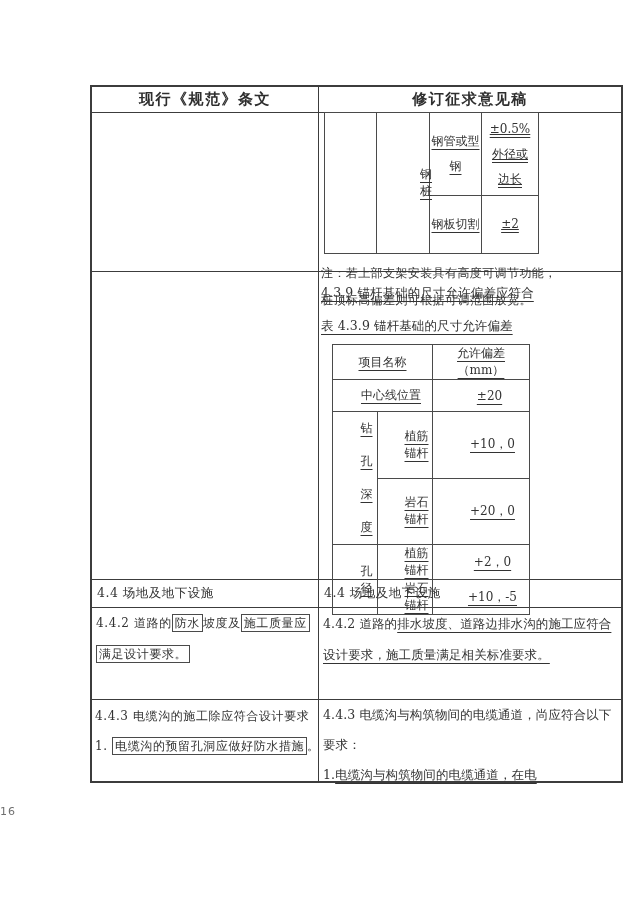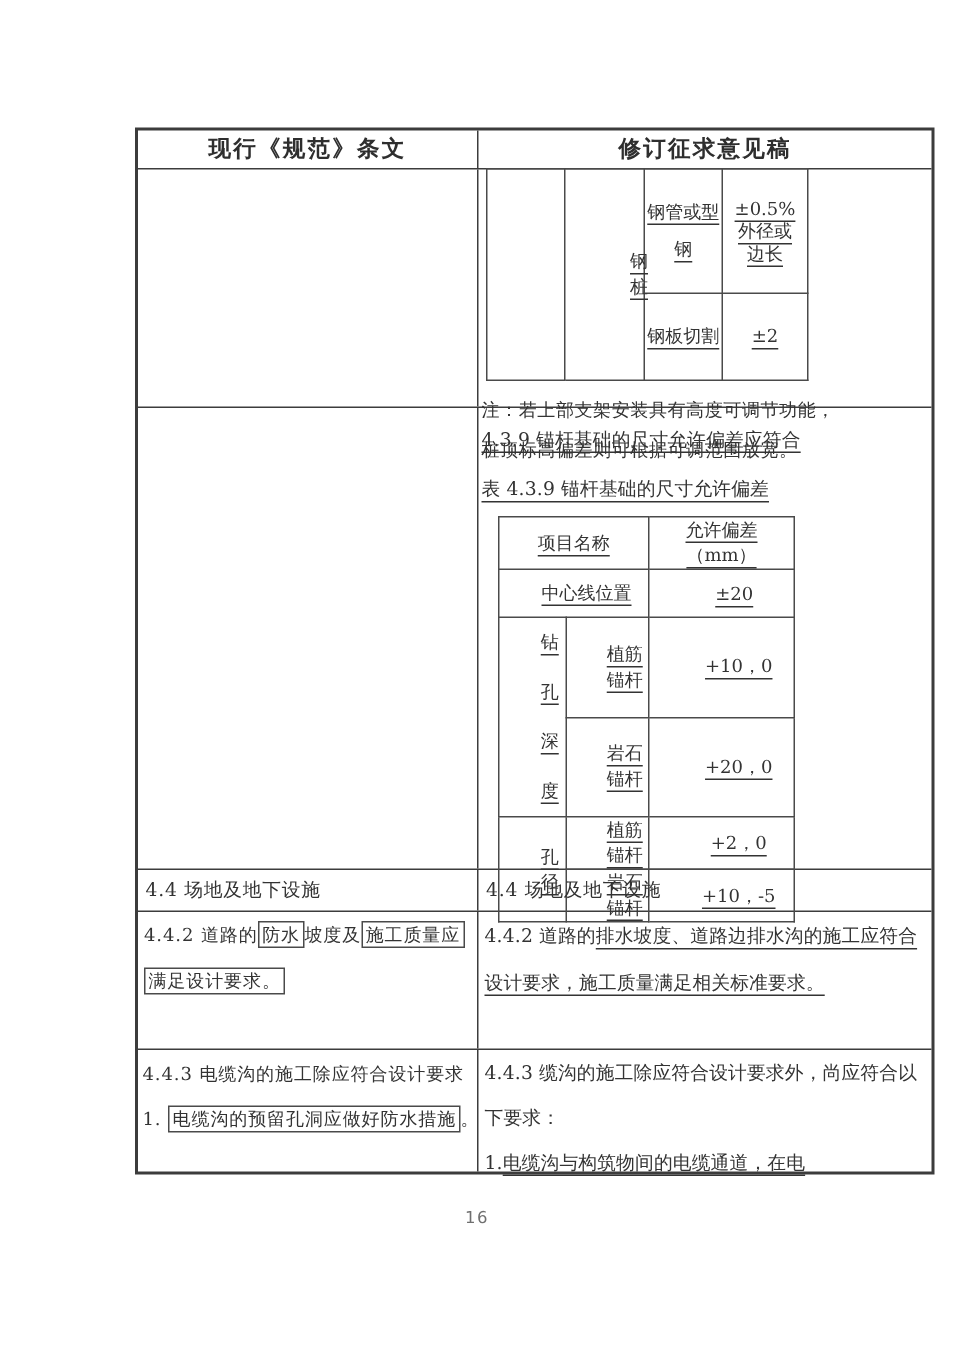--- a/index.html
+++ b/index.html
@@ -26,21 +26,21 @@
   .head-cell {
     display:flex; align-items:center; justify-content:center;
     font-size:15px; font-weight:bold; letter-spacing:1.5px; color:#2e2e2e;
   }
   .u { text-decoration:underline; text-underline-offset:4px; text-decoration-thickness:1px; }
   
   table { border-collapse:collapse; table-layout:fixed; }
   .steel { margin:-1px 0 0 5px; width:214px; font-size:12px; }
   .steel td { border:1px solid #4a4a4a; text-align:center; vertical-align:middle; color:#333;padding-left:43px; }
   .steel .nameA { padding:16px 1px; word-break:break-all; line-height:25px; }
-  .steel .tolA  { padding:0 6px; word-break:break-all; line-height:15px; }
+  .steel .tolA  { padding:0 6px; word-break:break-all; line-height:25px;text-decoration:underline; }
   .steel .rA td { height:76px; }
   .steel .rB td { height:33px; }
   .note { margin:6px 0 0 2px; font-size:12px; line-height:27px; letter-spacing:0.4px; color:#333; }
   
   .p439 { margin:5px 0 0 2px; font-size:12.5px; line-height:32px; letter-spacing:0.1px; }
   .tbl-title { margin:1px 0 0 2px; font-size:12.5px; line-height:32px; letter-spacing:0.1px; }
   .anchor { margin:2px 0 0 13px; width:197px; font-size:12px; }
   .anchor td { border:1px solid #4a4a4a; text-align:center; vertical-align:middle; padding:0 1px; }
   .anchor .hr td { height:32px; }
   .anchor .r2 td { height:32px;padding-left:18px; }
@@ -50,21 +50,21 @@
   .sec-cell { padding:5px 0 0 5px; font-size:12.5px; letter-spacing:0.5px; }
   
   .l442 { padding:0 13px 0 4px; font-size:12px; line-height:31px; letter-spacing:0.6px; white-space:nowrap; overflow:hidden; }
   .r442 { padding:0 1px 0 4px; font-size:12.5px; line-height:31px; letter-spacing:0.1px; }
   .boxed { border:1px solid #4a4a4a; padding:1px 2px;
            -webkit-box-decoration-break:clone; box-decoration-break:clone; }
   
   .l443 { padding:1px 3px 0 3px; font-size:12px; line-height:30px; letter-spacing:0.6px; white-space:nowrap; overflow:hidden; }
   .r443 { padding:0 1px 0 4px; font-size:12.5px; line-height:30px; letter-spacing:0.1px; }
   .page-number {
-    position:absolute; left:0; right:4px; top:805px; text-align:center;
+    position:absolute; left:0; right:4px; top:805px; text-align:left;
     font-size:11px; color:#6f6f6f; letter-spacing:1px;
     font-family:"DejaVu Sans","Liberation Sans",sans-serif;
   }
 </style>
 </head>
 <body>
 
 <div class="page">
   <div class="doc-table">
 
@@ -165,21 +165,21 @@
         <span>4.4.2 道路的</span><span class="u">排水坡度、道路边排水沟的施工应符合设计要求，施工质量满足相关标准要求。</span>
       </div>
     </div>
 
     <div class="row h-443 last">
       <div class="cl l443">
         <div>4.4.3 电缆沟的施工除应符合设计要求</div>
         <div><span>1. </span><span class="boxed">电缆沟的预留孔洞应做好防水措施</span><span>。</span></div>
       </div>
       <div class="cr r443">
-        <div>4.4.3 缆沟的施工除应符合设计要求外，尚应符合以下要求：</div>
+        <div>4.4.3 电缆沟与构筑物间的电缆通道，尚应符合以下要求：</div>
         <div><span>1.</span><span class="u">电缆沟与构筑物间的电缆通道，在电</span></div>
       </div>
     </div>
 
   </div>
 
   <div class="page-number">16</div>
 </div>
 
 </body></html>

